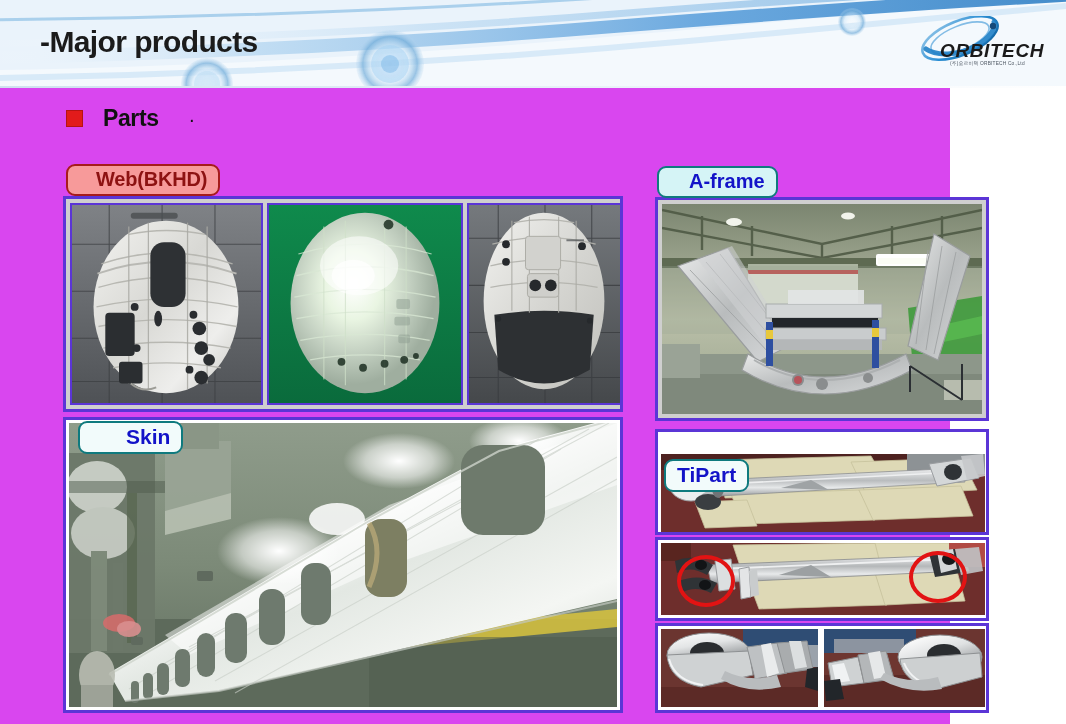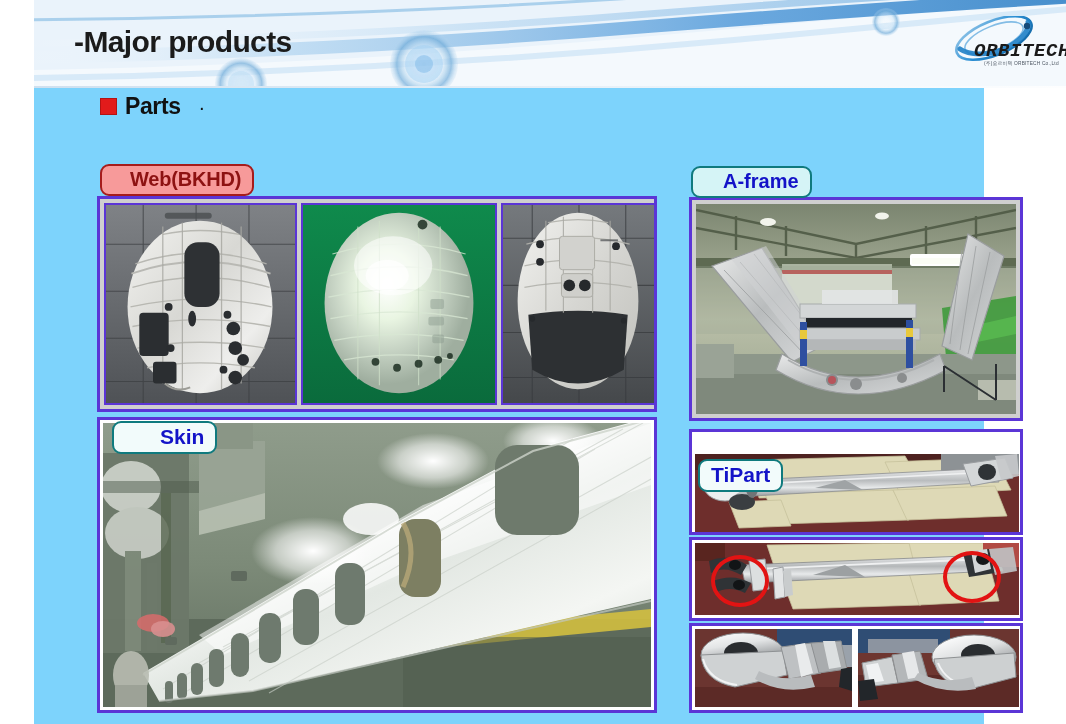--- a/index.html
+++ b/index.html
@@ -10,22 +10,21 @@
     height: 724px;
     overflow: hidden;
     background: #ffffff;
     font-family: "Liberation Sans", sans-serif;
   }
 
   #slide {
     position: relative;
     width: 950px;
     height: 724px;
-    background: #7dd3fc;
-    margin-left: 34px;
+    background: #d946ef;
   }
 
   
   .header {
     position: absolute;
     left: 0; top: 0;
     width: 1066px;
     height: 88px;
     overflow: hidden;
     background: linear-gradient(to bottom, #ffffff 0%, #eef5fb 30%, #e4eff9 62%, #f7fbfe 88%, #ffffff 100%);
@@ -58,42 +57,42 @@
   }
   .logo svg { display:block; }
   .logo-word {
     position: absolute;
     left: 38px; top: 24px;
     font-size: 19px;
     font-weight: bold;
     font-style: italic;
     letter-spacing: 0.6px;
     color: #1a1a1a;
-    font-family: Liberation Mono, monospace;
+    font-family: Liberation Sans, sans-serif;
     white-space: nowrap;
   }
   .logo-sub {
     position: absolute;
     left: 48px; top: 44px;
     font-size: 5px;
     color: #4b5560;
     letter-spacing: 0.2px;
     font-family: "Liberation Sans", sans-serif;
     white-space: nowrap;
     transform: scaleX(0.96);
     transform-origin: left center;
   }
 
   
   .bullet-row {
     position: absolute;
-    left: 66px; top: 93px;
+    left: 66px; top: 105px;
     display: flex;
     align-items: center;
-    gap: 8px;
+    gap: 20px;
   }
   .bullet-square {
     width: 17px; height: 17px;
     background: #e21b1b;
     border: 1px solid #b51313;
     flex: 0 0 auto;
   }
   .bullet-label {
     font-size: 23px;
     font-weight: bold;

